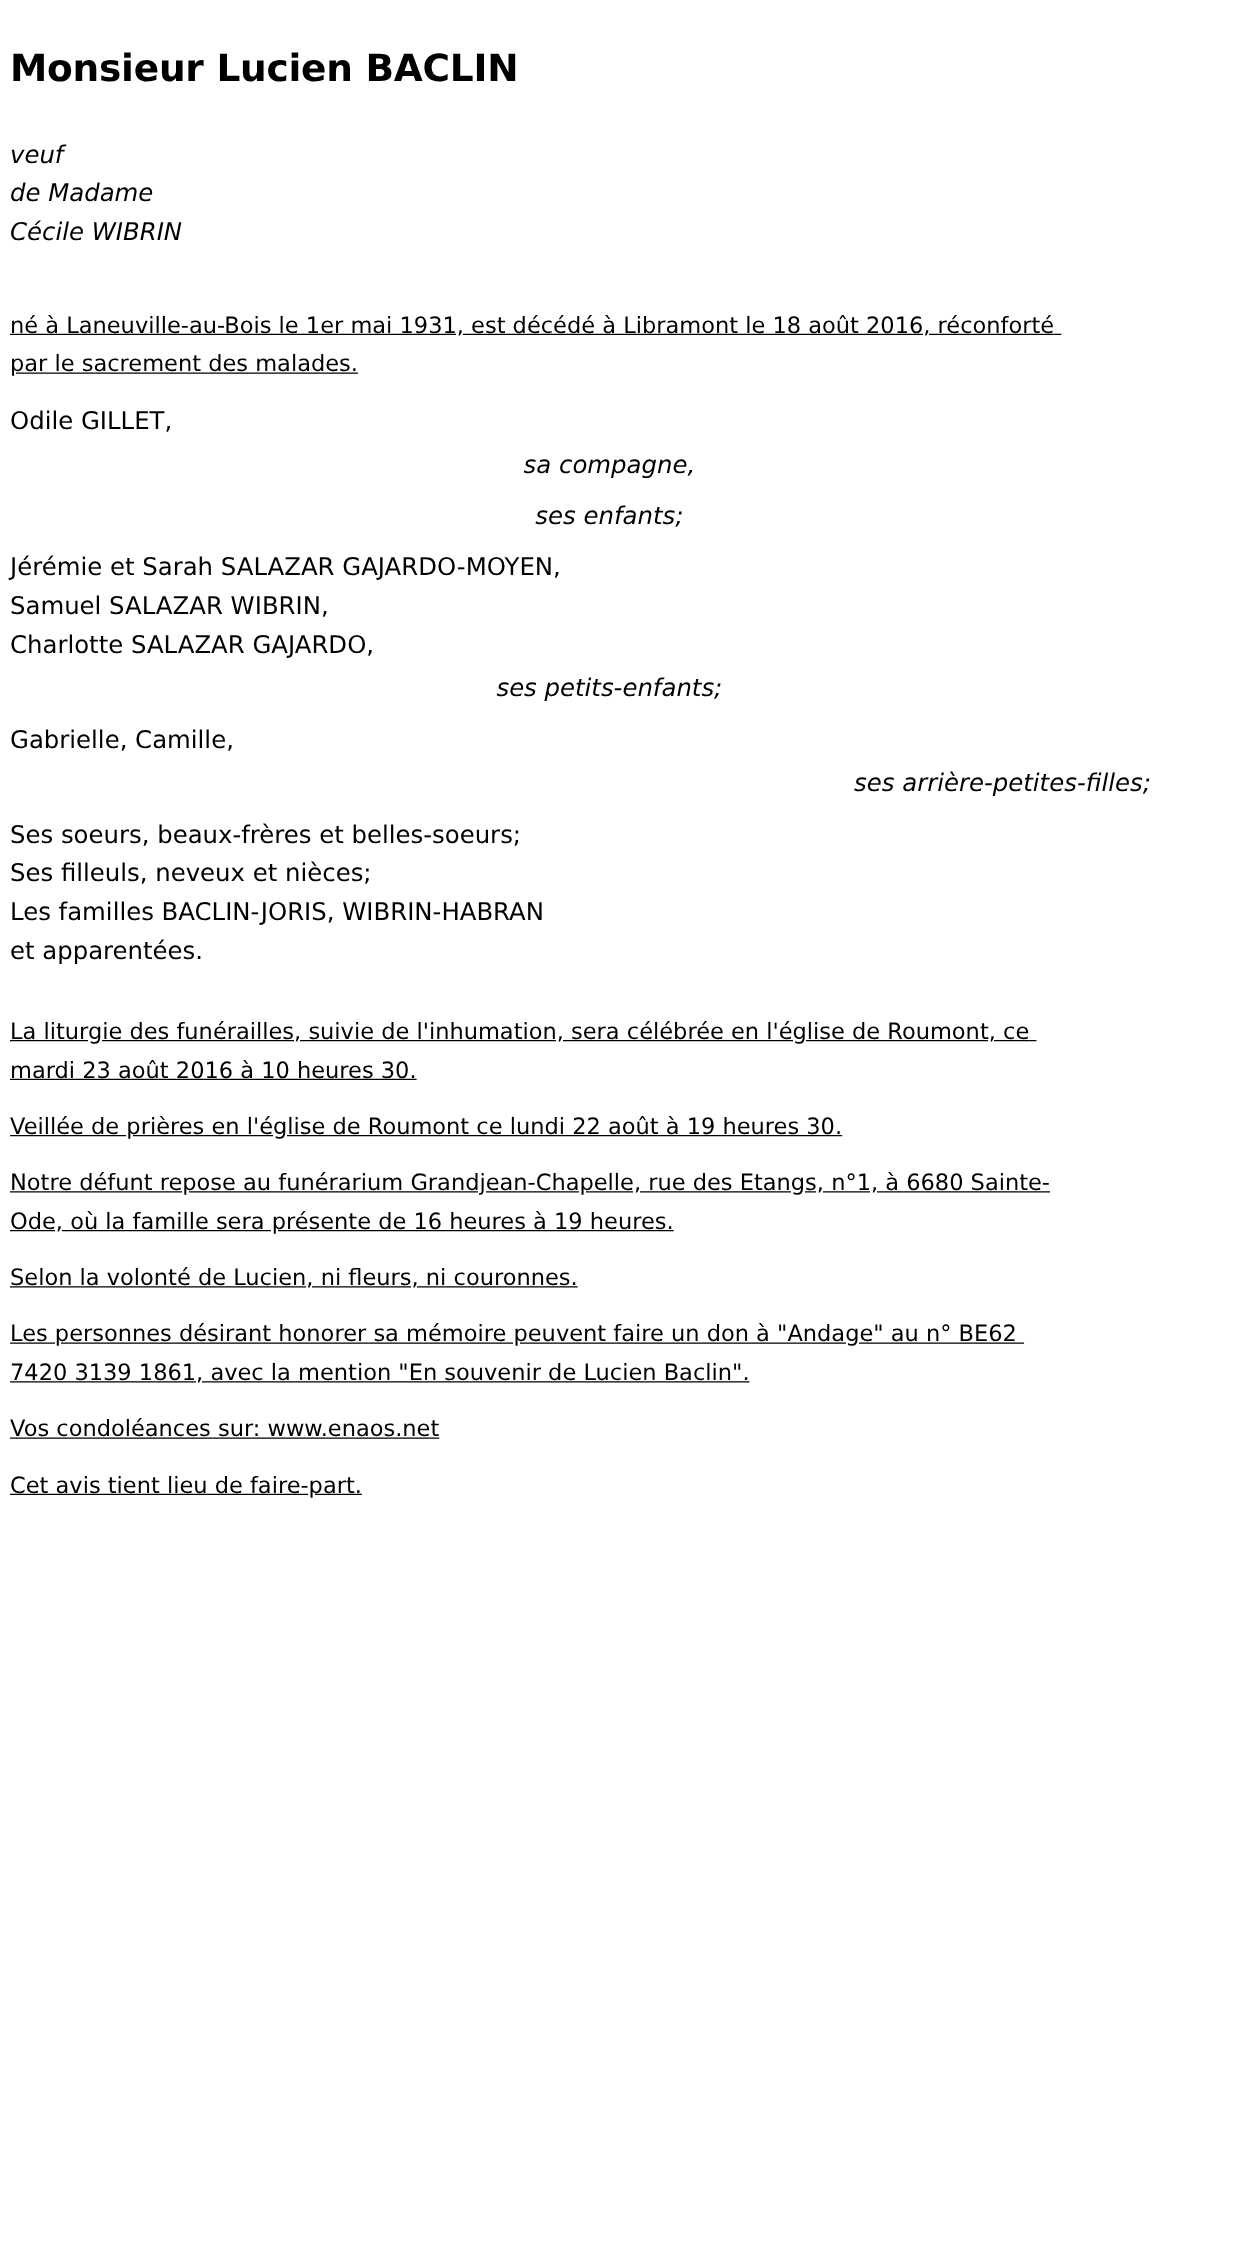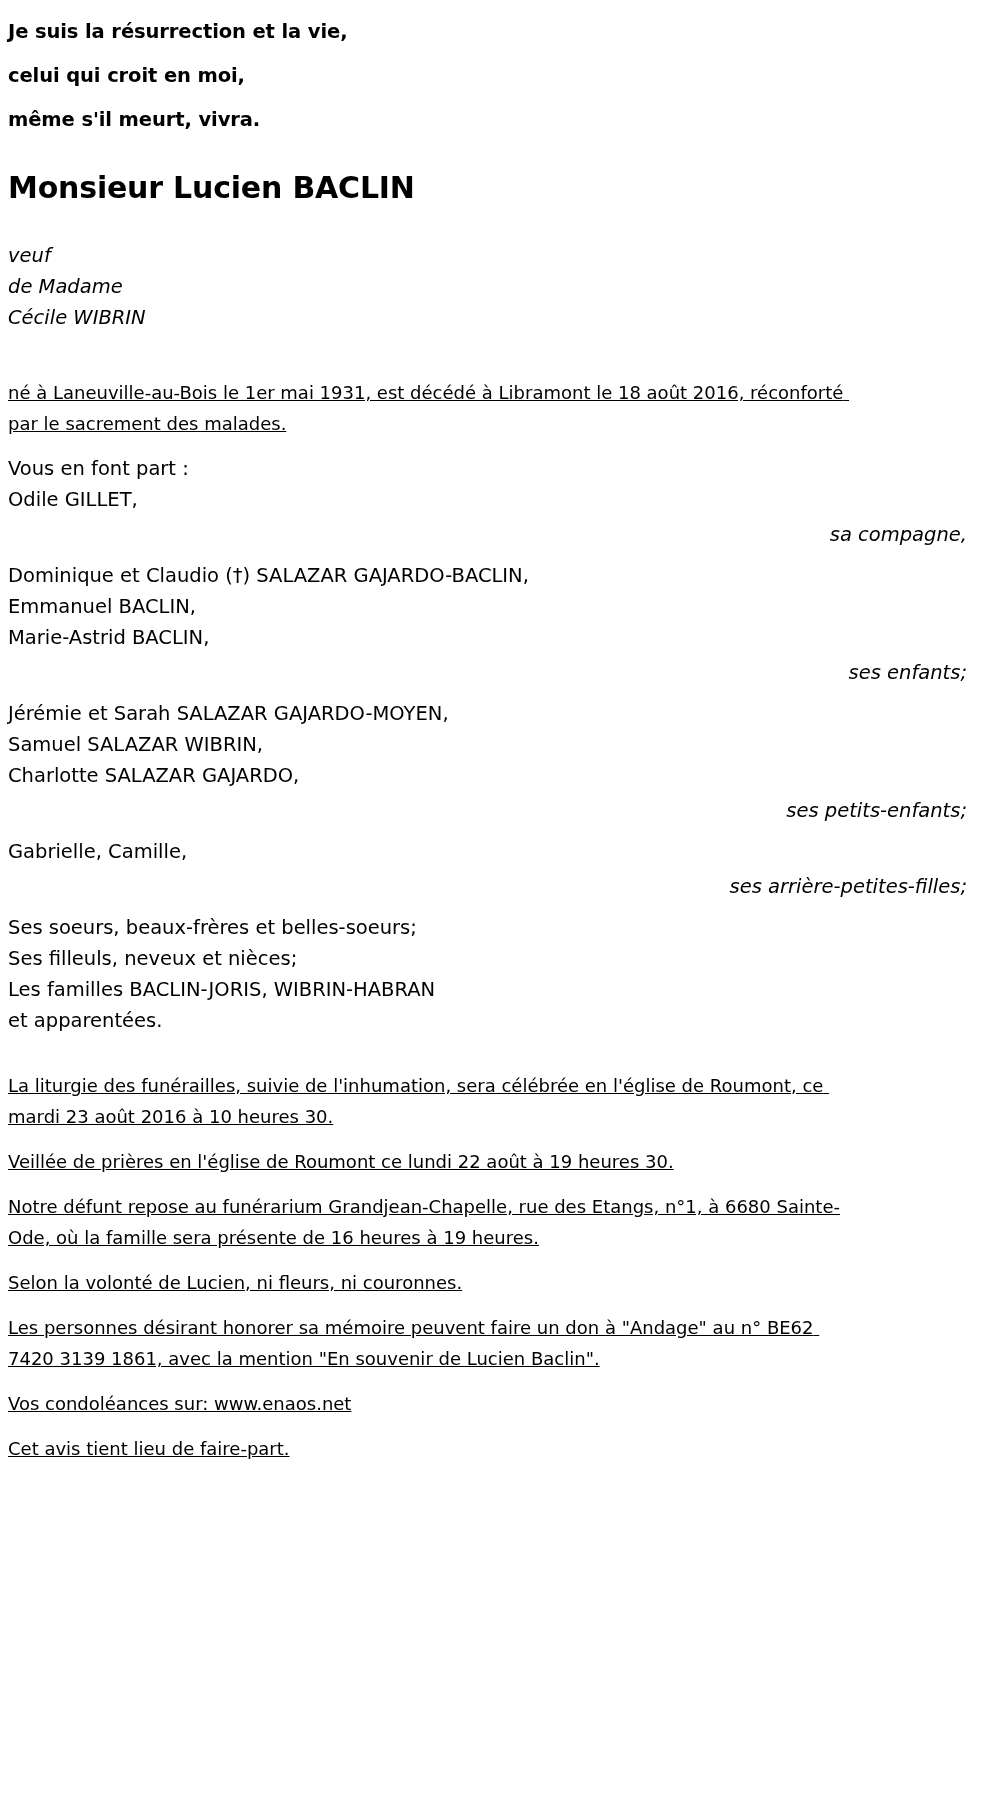--- a/index.html
+++ b/index.html
@@ -65,21 +65,21 @@
     margin: 0;
   }
   .family-group {
     margin: 0 0 8px 0;
   }
   .family-names .body-line {
     line-height: 31px;
   }
   .relation {
     display: block;
-    text-align: right;
+    text-align: center;
     font-style: italic;
     font-size: 19.5px;
     line-height: 31px;
     padding-right: 3px;
     margin-top: 4px;
     margin-bottom: 10px;
   }
   .relation.narrow {
     margin-left: auto;
     width: 330px;
@@ -92,53 +92,42 @@
   
   .closing {
     margin-top: 28px;
   }
 </style>
 </head>
 <body>
 
 <div class="page">
 
-  <div class="quote">
-    <div class="quote-line">Je suis la résurrection et la vie,</div>
-    <div class="quote-line">celui qui croit en moi,</div>
-    <div class="quote-line">même s'il meurt, vivra.</div>
-  </div>
 
   <h1 class="name-heading">Monsieur Lucien BACLIN</h1>
 
   <div class="spouse-block">
     <div class="body-line">veuf</div>
     <div class="body-line">de Madame</div>
     <div class="body-line">Cécile WIBRIN</div>
   </div>
 
   <p class="para">né à Laneuville-au-Bois le 1er mai 1931, est décédé à Libramont le 18 août 2016, réconforté par le sacrement des malades.</p>
 
   <div class="family">
 
-    <div class="body-line">Vous en font part :</div>
 
     <div class="family-group">
       <div class="family-names">
         <div class="body-line">Odile GILLET,</div>
       </div>
       <span class="relation">sa compagne,</span>
     </div>
 
     <div class="family-group">
-      <div class="family-names">
-        <div class="body-line">Dominique et Claudio (†) SALAZAR GAJARDO-BACLIN,</div>
-        <div class="body-line">Emmanuel BACLIN,</div>
-        <div class="body-line">Marie-Astrid BACLIN,</div>
-      </div>
       <span class="relation">ses enfants;</span>
     </div>
 
     <div class="family-group">
       <div class="family-names">
         <div class="body-line">Jérémie et Sarah SALAZAR GAJARDO-MOYEN,</div>
         <div class="body-line">Samuel SALAZAR WIBRIN,</div>
         <div class="body-line">Charlotte SALAZAR GAJARDO,</div>
       </div>
       <span class="relation">ses petits-enfants;</span>

